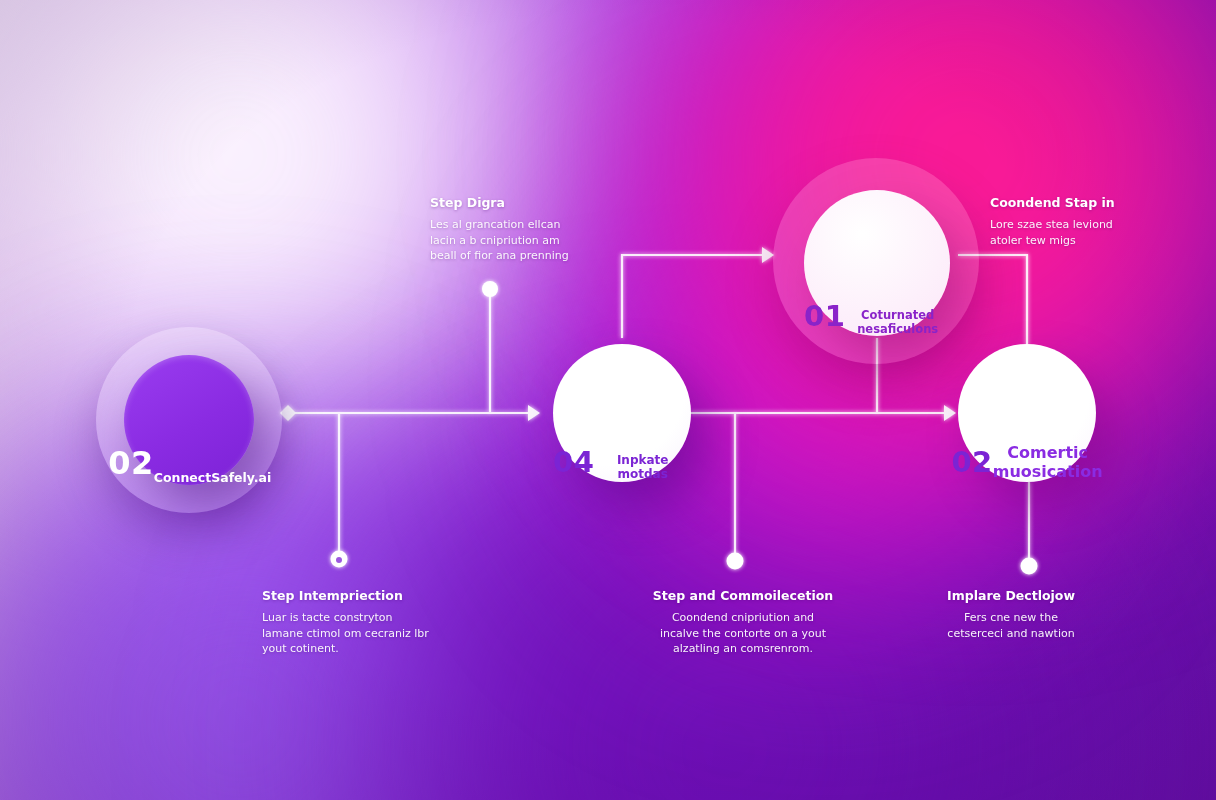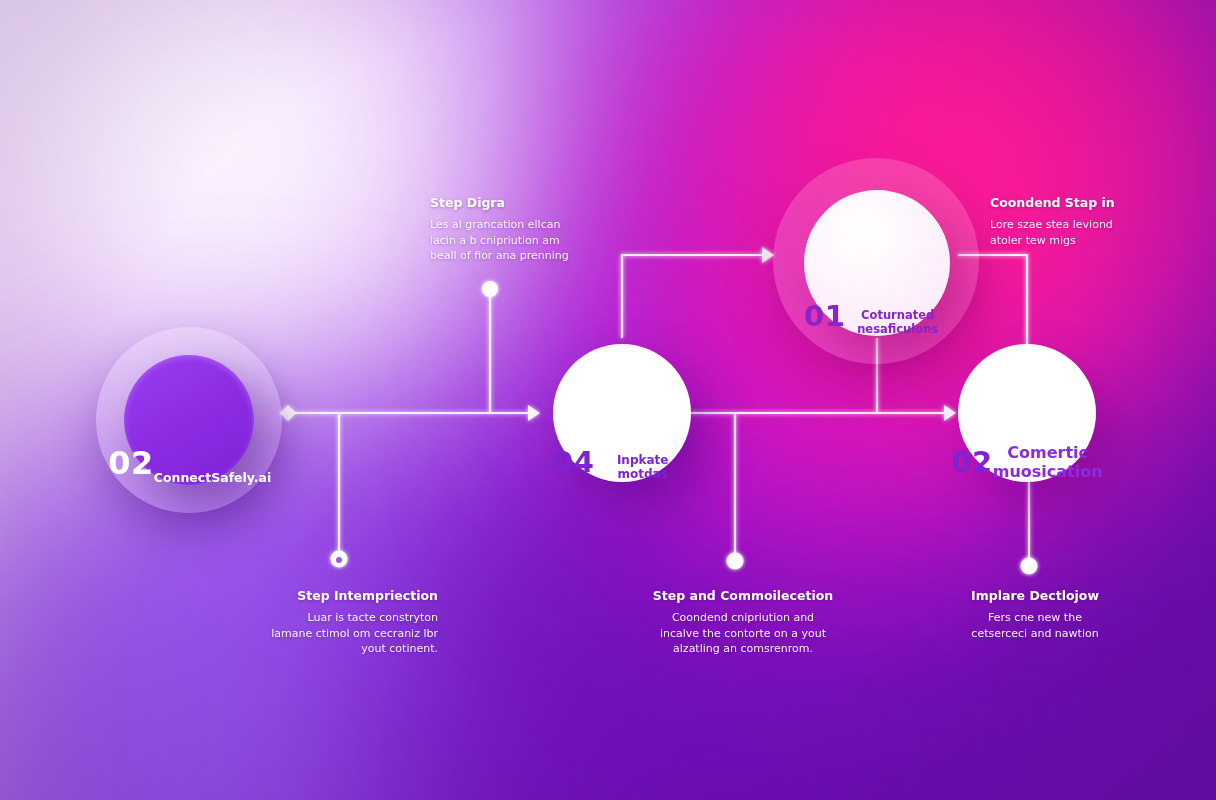--- a/index.html
+++ b/index.html
@@ -88,23 +88,23 @@
 
   
   .tblock{position:absolute;color:#ffffff;}
   .tblock .t-head{font-weight:800;font-size:12.5px;line-height:1.2;
     margin-bottom:7px;text-shadow:0 1px 3px rgba(70,0,110,0.35);}
   .tblock .t-line{font-size:11px;line-height:1.42;font-weight:400;
     color:rgba(255,255,255,0.94);text-shadow:0 1px 3px rgba(70,0,110,0.32);}
 
   .tb-topmid{left:430px;top:195px;width:160px;text-align:left;}
   .tb-topright{left:990px;top:195px;width:160px;text-align:left;}
-  .tb-botleft{left:262px;top:588px;width:176px;text-align:right;}
+  .tb-botleft{left:262px;top:588px;width:176px;text-align:left;}
   .tb-botmid{left:650px;top:588px;width:186px;text-align:center;}
-  .tb-botright{left:955px;top:588px;width:160px;text-align:center;}
+  .tb-botright{left:931px;top:588px;width:160px;text-align:center;}
 </style>
 </head>
 <body>
 
 <div id="stage">
 
   <div class="bg-base"></div>
   <div class="bg-blob blob-white"></div>
   <div class="bg-blob blob-violet"></div>
   <div class="bg-blob blob-deep"></div>

